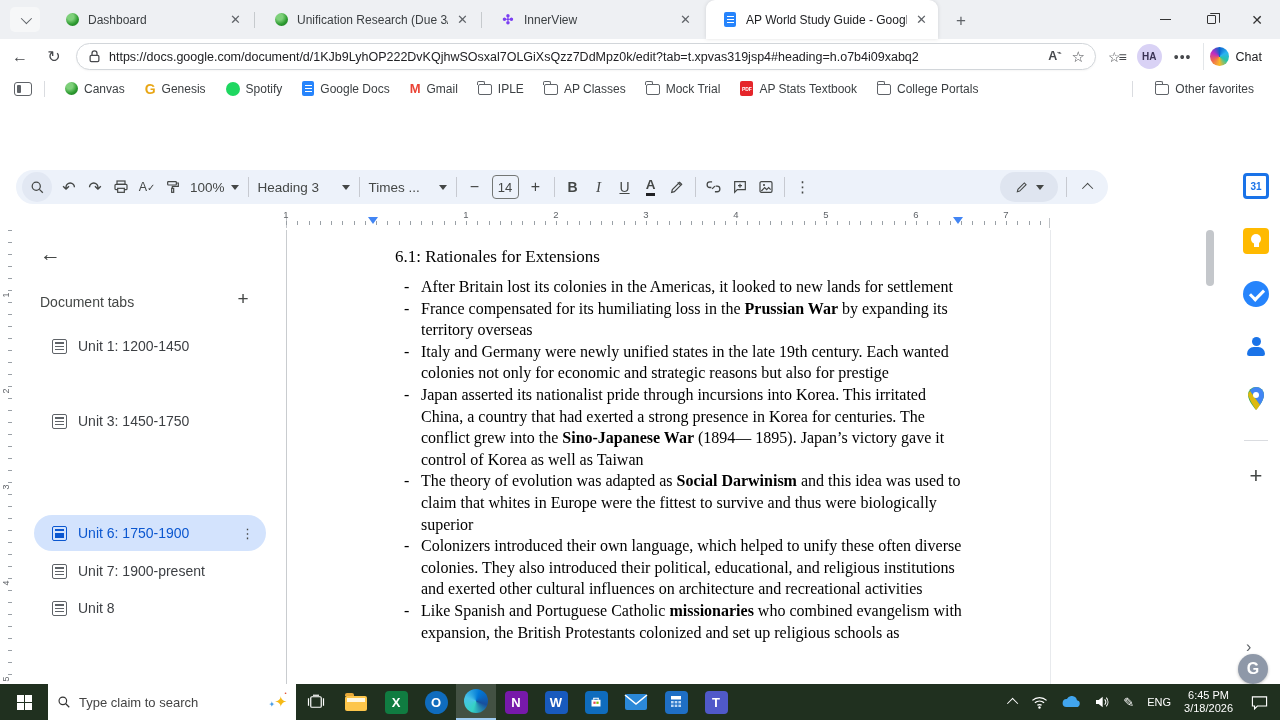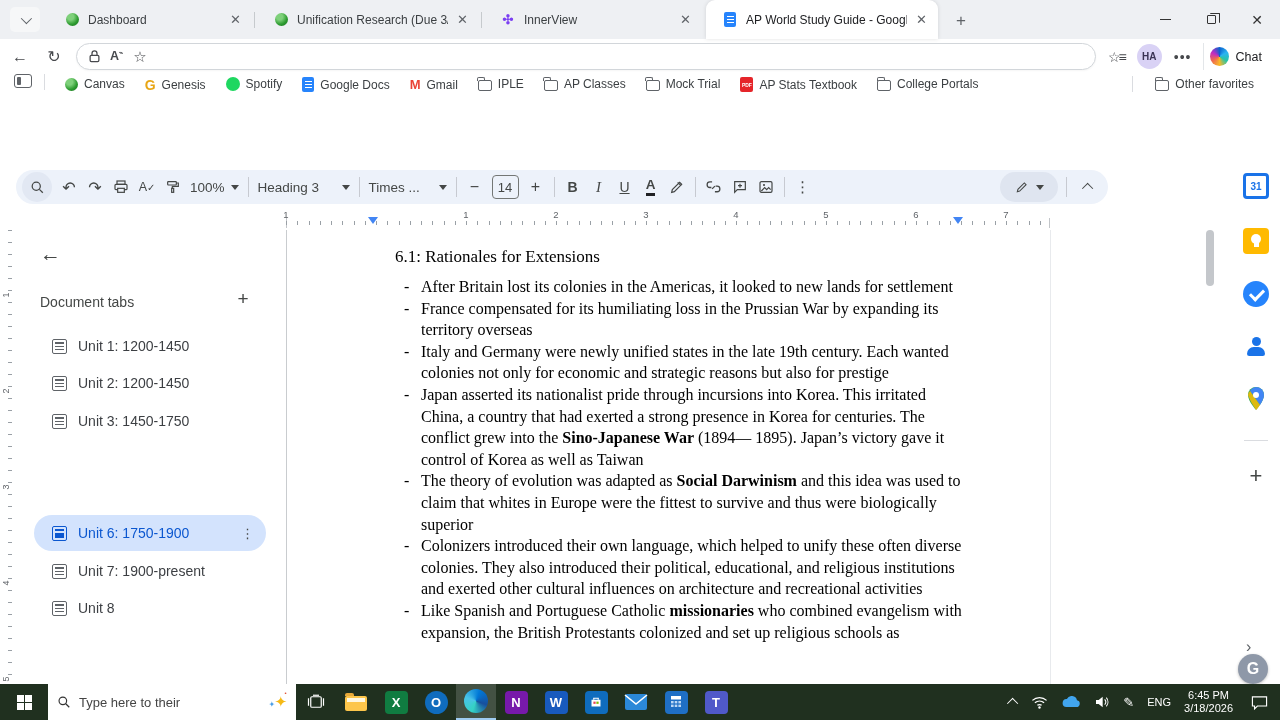--- a/index.html
+++ b/index.html
@@ -42,21 +42,21 @@
   .star-o { font-size:15px; color:#47494d; }
   .urlrow-right { display:flex; align-items:center; gap:12px; margin-left:12px; }
   .favlist { font-size:14px; color:#47494d; letter-spacing:-2px; }
   .ha-badge { width:25px; height:25px; border-radius:50%; background:#d9d2f5; color:#3b3355; font-size:10px; font-weight:bold; display:flex; align-items:center; justify-content:center; }
   .dots { font-size:14px; color:#47494d; letter-spacing:1px; }
   .chatbtn { display:flex; align-items:center; gap:6px; padding:4px 10px 4px 6px; border-left:1px solid #e3e6e9; }
   .copilot { width:19px; height:19px; border-radius:50%; background:conic-gradient(#0b63ce,#2bb3f3,#27c4a8,#f7b928,#ef6950,#c02bc4,#0b63ce); }
   .chatbtn span { font-size:12.5px; color:#202124; }
 
   
-  .bkrow { position:absolute; left:0; top:74px; width:1280px; height:29px; background:#fff; display:flex; align-items:flex-start; font-size:12px; color:#3c4043; }
+  .bkrow { position:absolute; left:0; top:74px; width:1280px; height:29px; background:#fff; display:flex; align-items:center; font-size:12px; color:#3c4043; }
   .bk-panelbtn { margin-left:14px; width:18px; height:14px; border:1.4px solid #5f6368; border-radius:3px; position:relative; }
   .bk-panelbtn:before { content:""; position:absolute; left:2px; top:2px; bottom:2px; width:4px; background:#5f6368; border-radius:1px; }
   .bk-div { width:1px; height:16px; background:#dadce0; margin:0 10px 0 12px; }
   .bk { display:flex; align-items:center; gap:6px; padding:3px 10px; border-radius:4px; white-space:nowrap; }
   .folder-ico { width:14px; height:11px; border:1.4px solid #5f6368; border-radius:2px; position:relative; margin-top:2px; }
   .folder-ico:before { content:""; position:absolute; left:-1.4px; top:-4px; width:6px; height:3px; border:1.4px solid #5f6368; border-bottom:none; border-radius:2px 2px 0 0; }
   .spotify-ico { width:14px; height:14px; border-radius:50%; background:#1ed760; }
   .gmail-m { color:#ea4335; font-weight:bold; font-size:13px; }
   .genesis-g { color:#e8a615; font-weight:bold; font-size:14px; }
   .pdf-ico { width:13px; height:15px; background:#e5252a; border-radius:2px; color:#fff; font-size:5px; font-weight:bold; display:flex; align-items:center; justify-content:center; }
@@ -238,20 +238,21 @@
   </div>
 
   <div class="urlrow">
     <div class="navbtn">←</div>
     <div class="navbtn">↻</div>
     <div class="addr">
       <svg class="lock-svg" viewBox="0 0 24 24">
           <rect x="5" y="10" width="14" height="10" rx="2" fill="none" stroke="#47494d" stroke-width="2"></rect>
           <path d="M8 10V7a4 4 0 0 1 8 0v3" fill="none" stroke="#47494d" stroke-width="2"></path>
         </svg>
+      <span class="url">https://docs.google.com/document/d/1KJb9LyhOP222DvKQjhwSOsxal7OLGiXsQzz7DdMpz0k/edit?tab=t.xpvas319jsp4#heading=h.o7b4i09xabq2</span>
       <div class="addr-right">
         <span class="readaloud"><span>A</span><sup>⌁</sup></span>
         <span class="star-o">☆</span>
       </div>
     </div>
     <div class="urlrow-right">
       <span class="favlist">☆≡</span>
       <div class="ha-badge">HA</div>
       <span class="dots">•••</span>
       <div class="chatbtn">
@@ -600,24 +601,20 @@
     <div class="page-right-edge"></div>
 
     <div class="back-arrow">←</div>
     <div class="panel-title">Document tabs</div>
     <div class="panel-plus">+</div>
 
     <div class="unit" style="top:122px;">
         <span class="doc-ic"></span>
         <span class="lbl">Unit 1: 1200-1450</span>
       </div>
-    <div class="unit" style="top:159px;">
-        <span class="doc-ic"></span>
-        <span class="lbl">Unit 2: 1200-1450</span>
-      </div>
     <div class="unit" style="top:197px;">
         <span class="doc-ic"></span>
         <span class="lbl">Unit 3: 1450-1750</span>
       </div>
     <div class="unit active" style="top:309px;">
       <span class="doc-ic"></span>
       <span class="lbl">Unit 6: 1750-1900</span>
       <span class="kebab">⋮</span>
     </div>
     <div class="unit" style="top:347px;">
@@ -626,21 +623,21 @@
       </div>
     <div class="unit" style="top:384px;">
         <span class="doc-ic"></span>
         <span class="lbl">Unit 8</span>
       </div>
 
     <div>
       <div class="doc-heading">6.1: Rationales for Extensions</div>
       <div class="bullets" id="bullets">
           <div class="bullet"><span class="mk">-</span><span>After Britain lost its colonies in the Americas, it looked to new lands for settlement</span></div>
-          <div class="bullet"><span class="mk">-</span><span>France compensated for its humiliating loss in the </span><span style="font-weight: normal;">Prussian War</span><span> by expanding its territory overseas</span></div>
+          <div class="bullet"><span class="mk">-</span><span>France compensated for its humiliating loss in the </span><span style="font-weight: bold;">Prussian War</span><span> by expanding its territory overseas</span></div>
           <div class="bullet"><span class="mk">-</span><span>Italy and Germany were newly unified states in the late 19th century. Each wanted colonies not only for economic and strategic reasons but also for prestige</span></div>
           <div class="bullet"><span class="mk">-</span><span>Japan asserted its nationalist pride through incursions into Korea. This irritated China, a country that had exerted a strong presence in Korea for centuries. The conflict grew into the </span><span style="font-weight: bold;">Sino-Japanese War</span><span> (1894— 1895). Japan’s victory gave it control of Korea as well as Taiwan</span></div>
           <div class="bullet"><span class="mk">-</span><span>The theory of evolution was adapted as </span><span style="font-weight: bold;">Social Darwinism</span><span> and this idea was used to claim that whites in Europe were the fittest to survive and thus were biologically superior</span></div>
           <div class="bullet"><span class="mk">-</span><span>Colonizers introduced their own language, which helped to unify these often diverse colonies. They also introduced their political, educational, and religious institutions and exerted other cultural influences on architecture and recreational activities</span></div>
           <div class="bullet"><span class="mk">-</span><span>Like Spanish and Portuguese Catholic </span><span style="font-weight: bold;">missionaries</span><span> who combined evangelism with expansion, the British Protestants colonized and set up religious schools as</span></div>
         </div>
     </div>
 
     <div class="scroll-thumb"></div>
   </div>
@@ -679,21 +676,21 @@
           <div></div>
           <div></div>
           <div></div>
         </div>
     </div>
     <div class="tb-search">
       <svg width="14" height="14" viewBox="0 0 24 24">
           <circle cx="10" cy="10" r="6.5" fill="none" stroke="#333" stroke-width="2"></circle>
           <path d="M15 15l6 6" stroke="#333" stroke-width="2"></path>
         </svg>
-      <span class="ph">Type here to their</span>
+      <span class="ph">Type claim to search</span>
       <span class="sparkle">✦<i>✦</i><b>•</b></span>
     </div>
     <div class="tb-app">
       <svg width="18" height="18" viewBox="0 0 24 24">
           <rect x="5" y="5" width="14" height="14" rx="1.5" fill="none" stroke="#fff" stroke-width="1.6"></rect>
           <path d="M2 7v10M22 7v10" stroke="#fff" stroke-width="1.6"></path>
           <path d="M8 3h8" stroke="#fff" stroke-width="1.6"></path>
         </svg>
     </div>
     <div class="tb-app">

